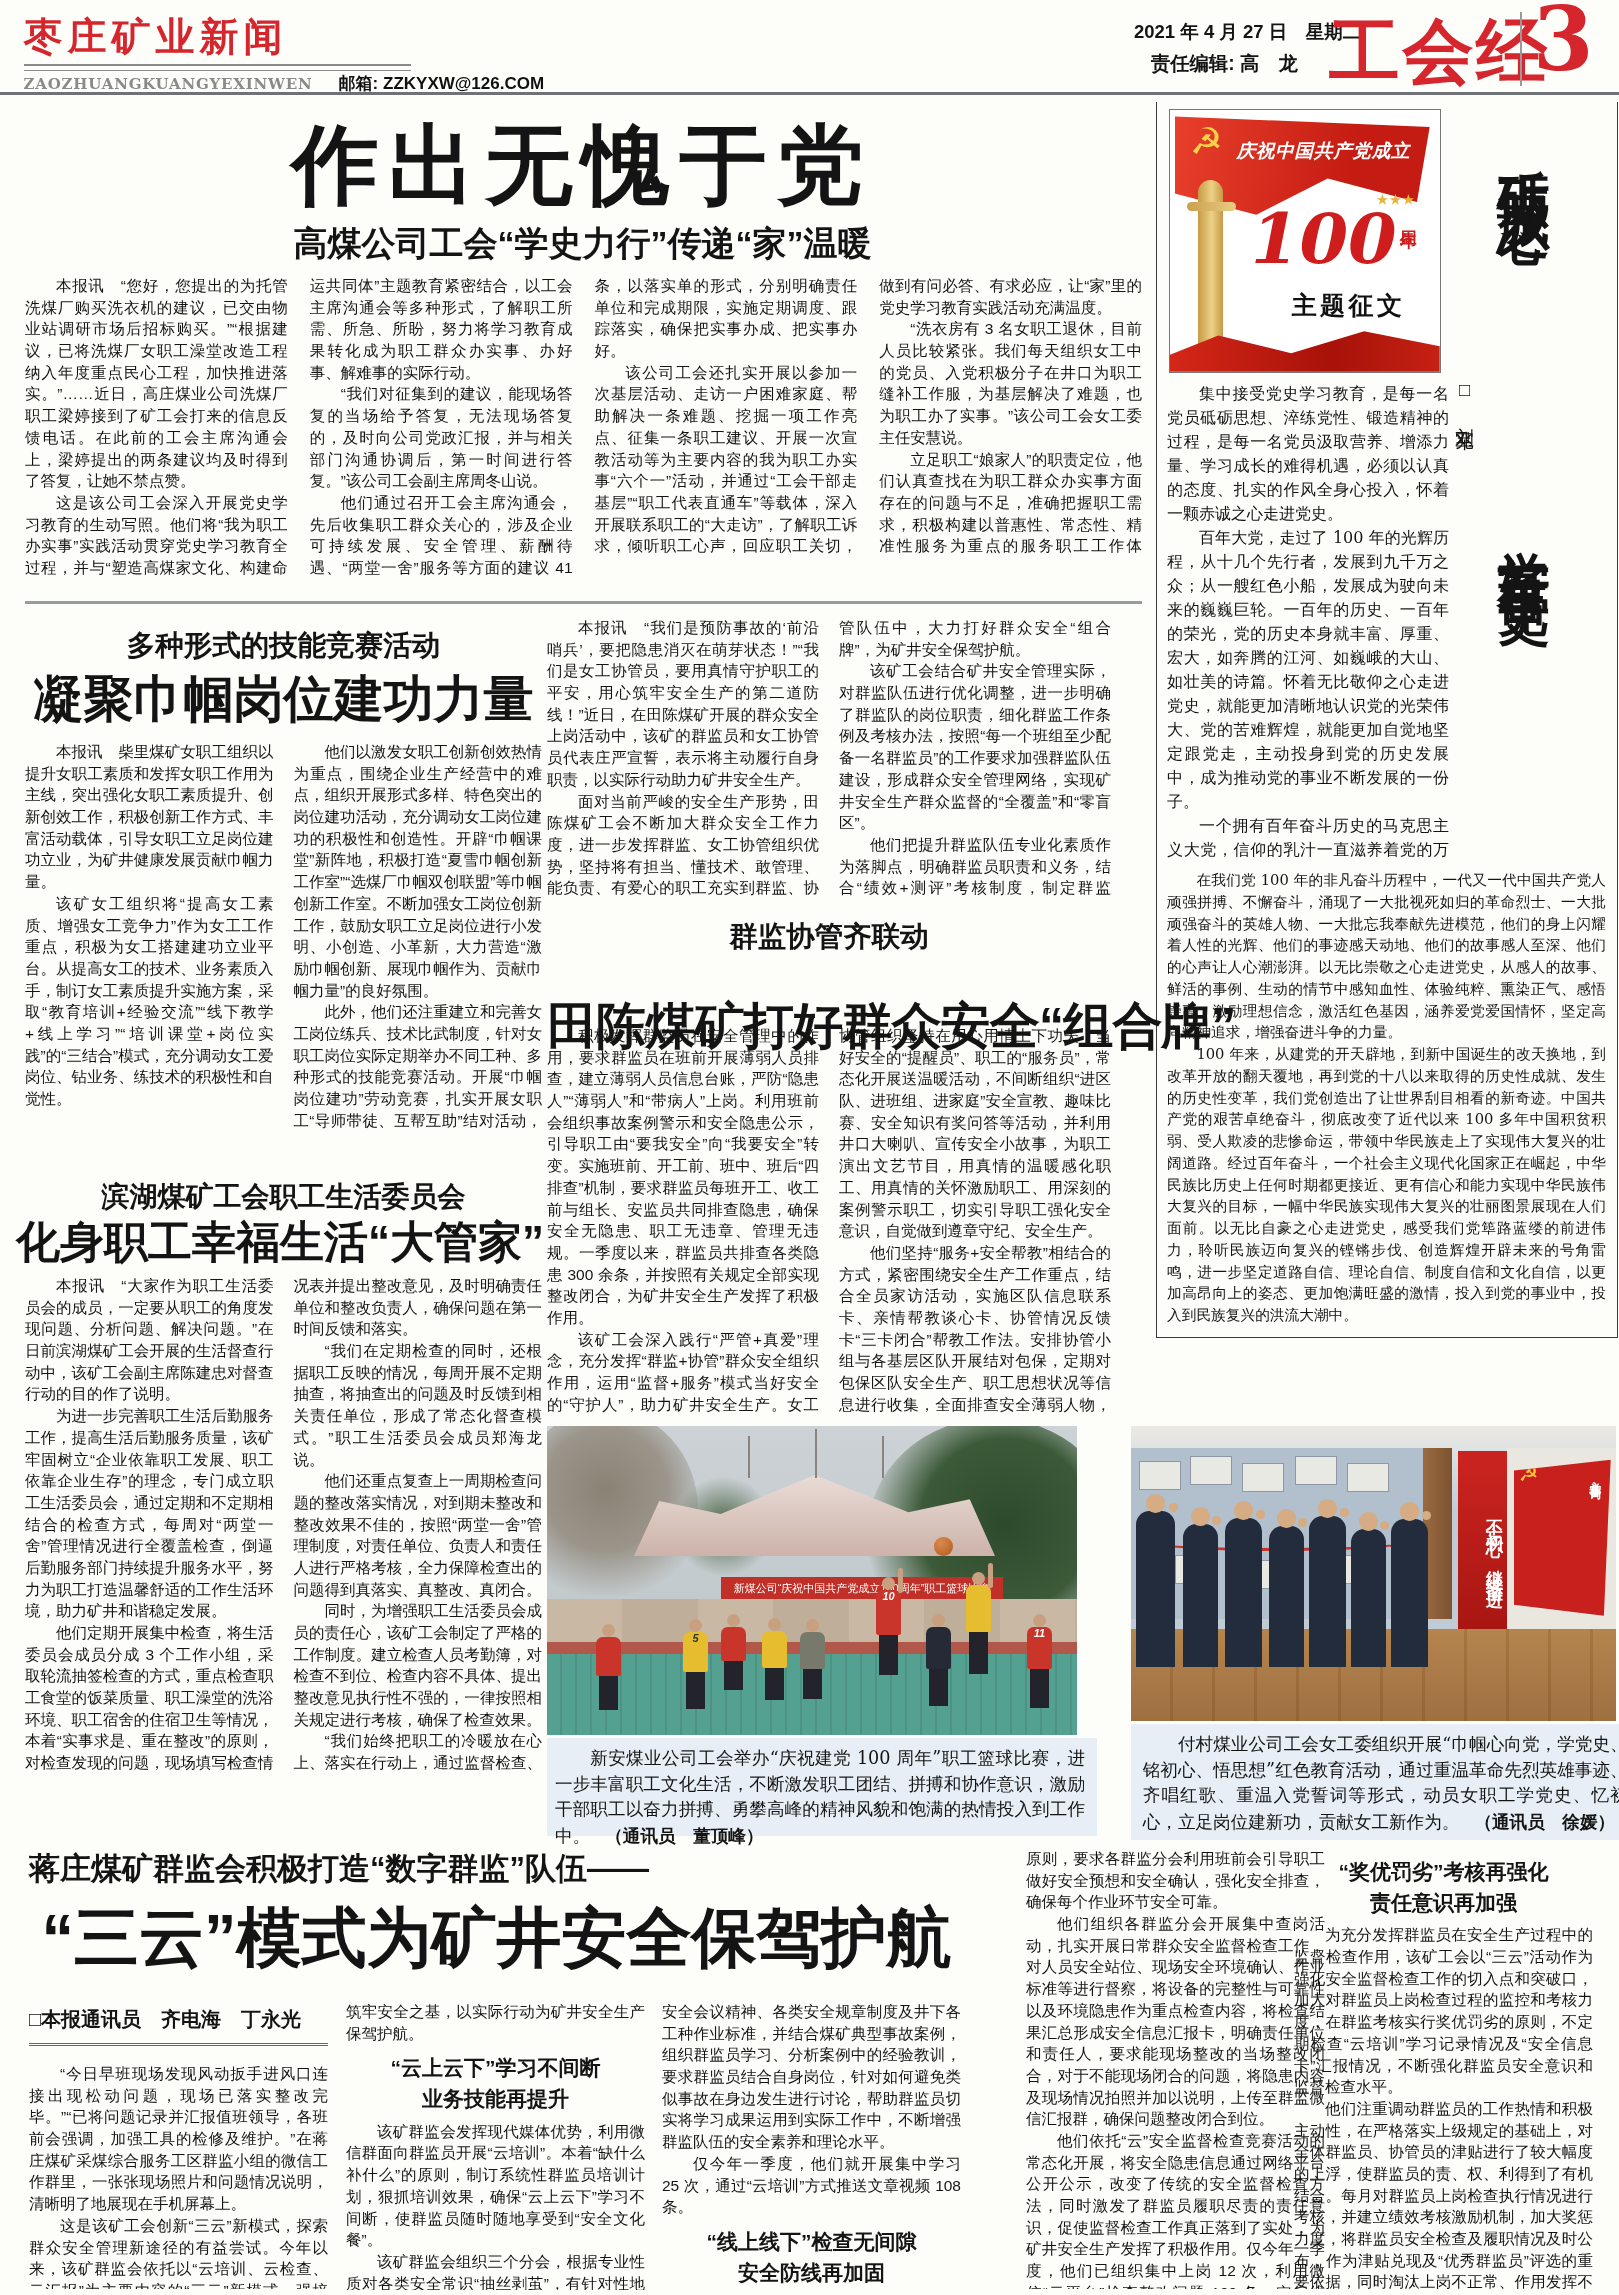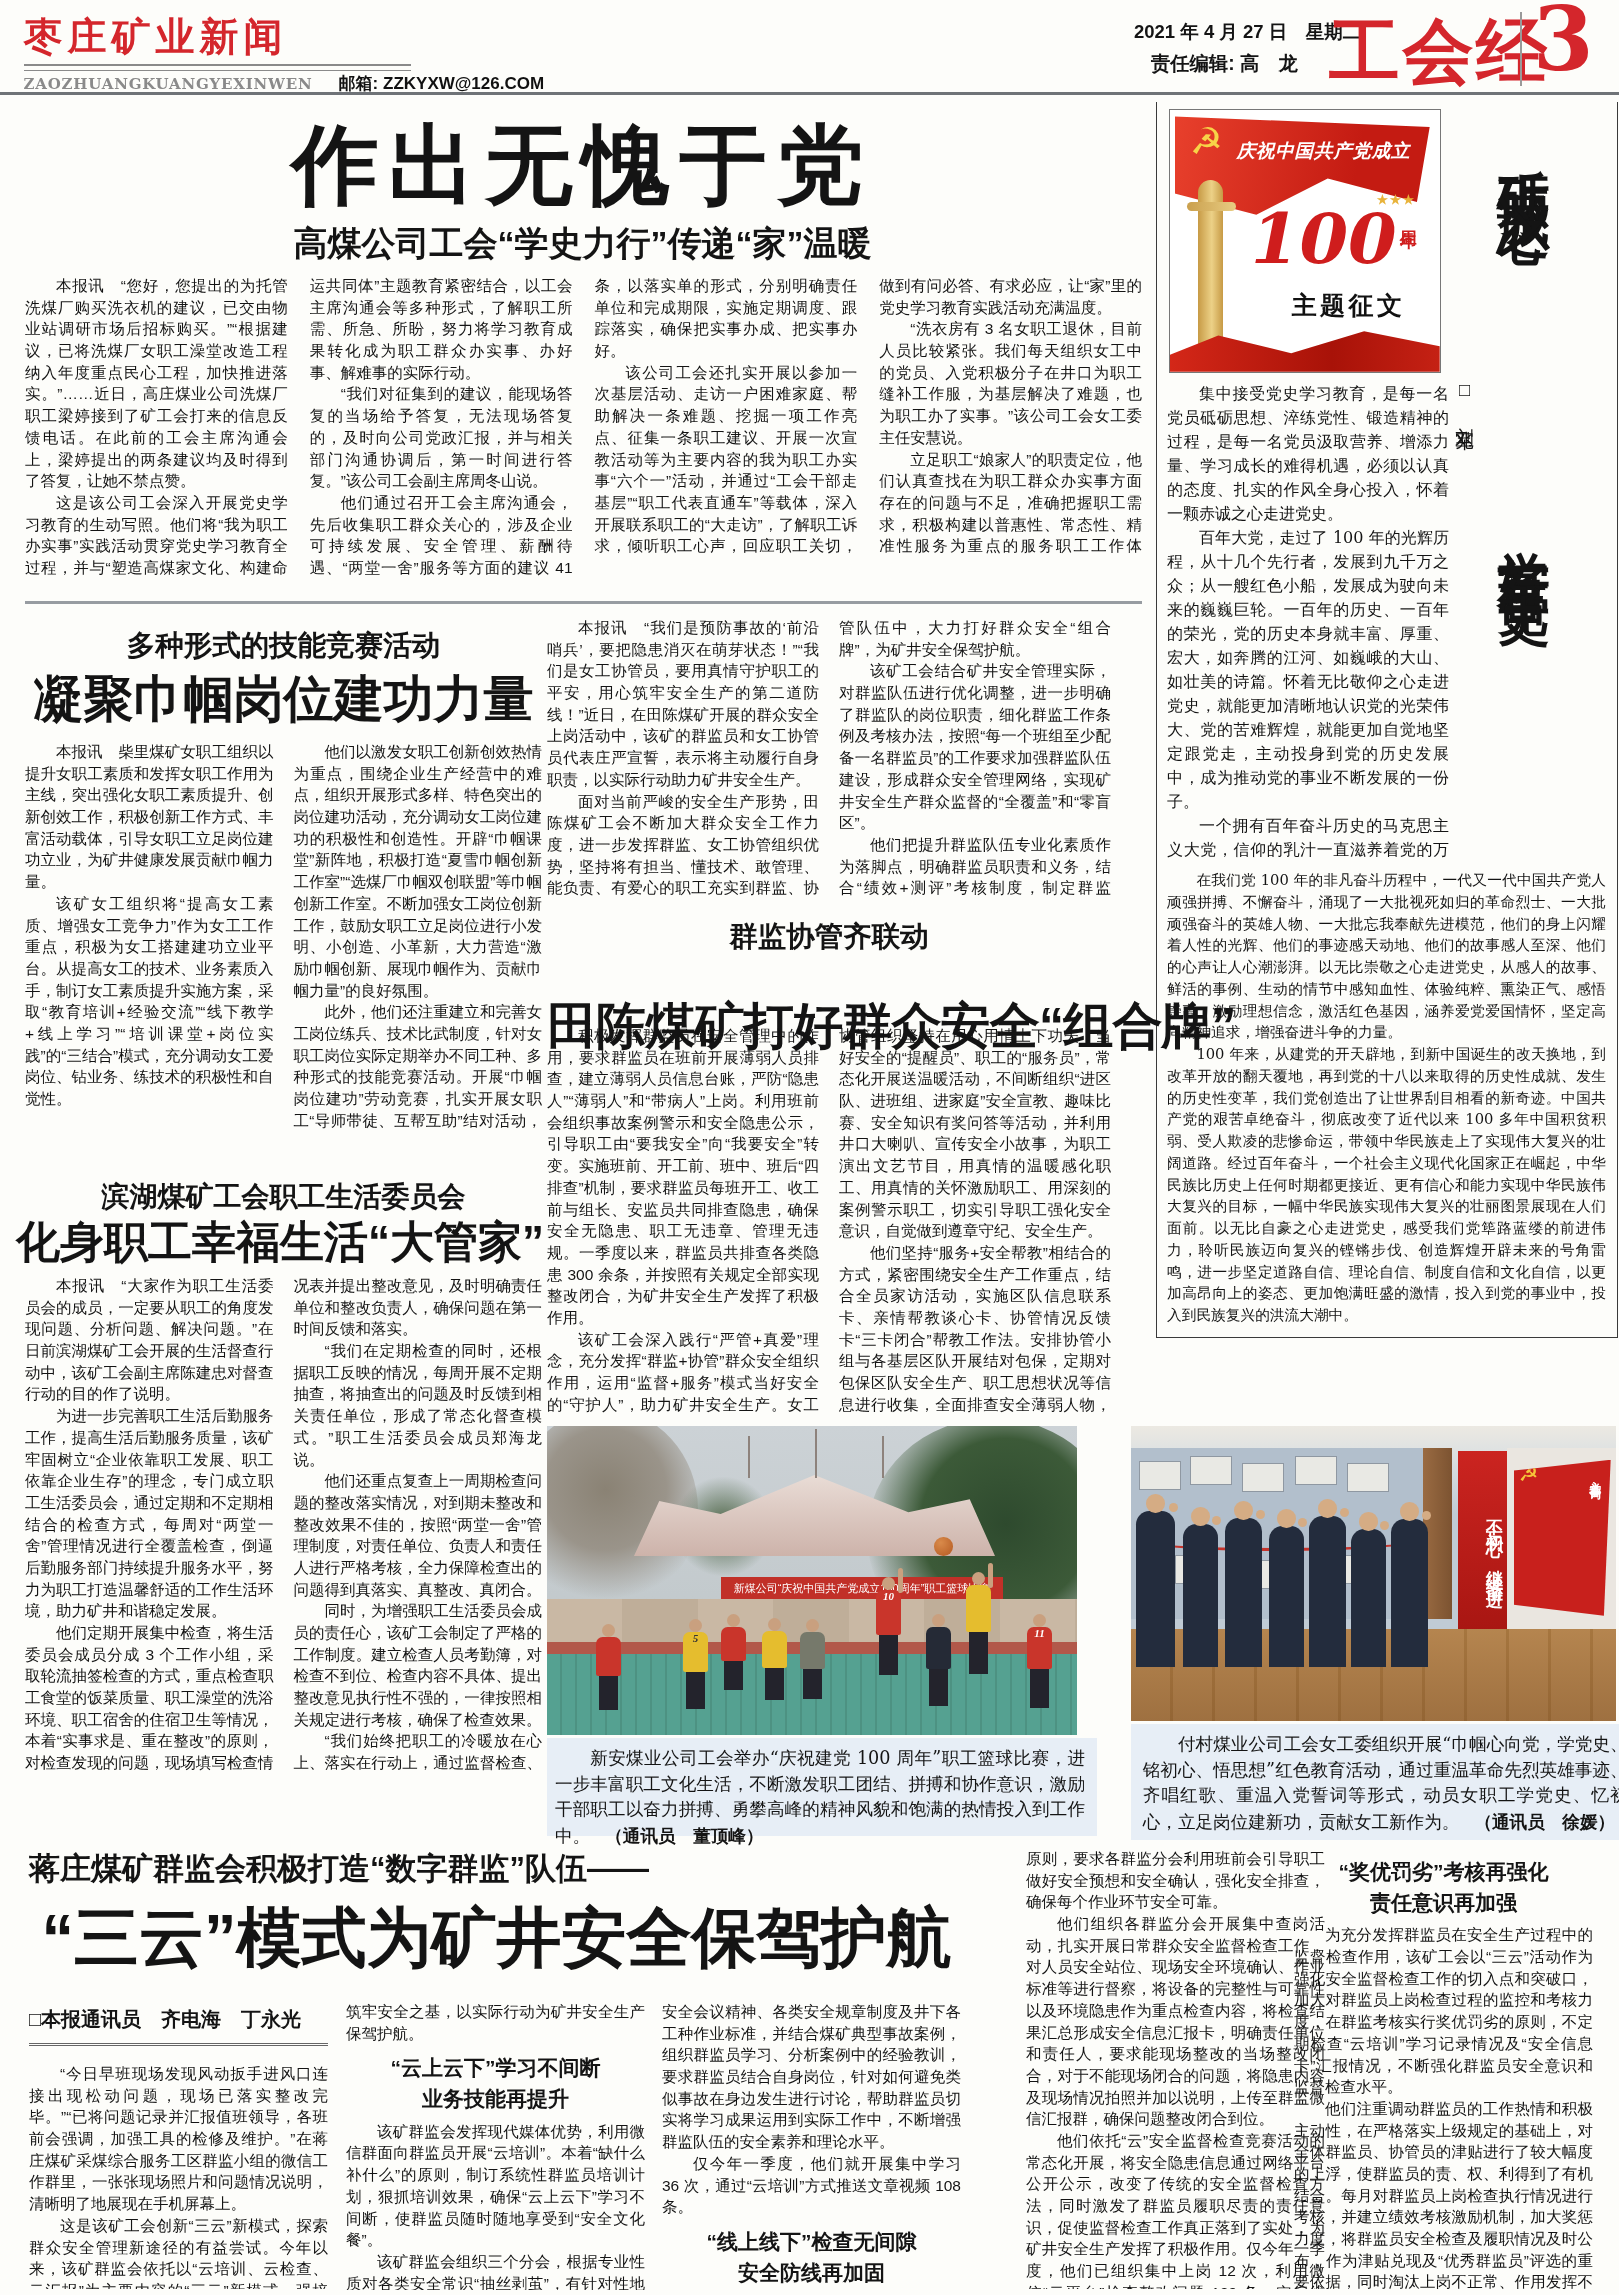--- a/index.html
+++ b/index.html
@@ -107,21 +107,21 @@
       color:#fff;font-size:11px;line-height:22px;text-align:center;overflow:hidden;white-space:nowrap;}
   #p1-wall{position:absolute;left:0;top:173px;width:530px;height:47px;
       background:repeating-linear-gradient(90deg,#c9b8a4 0 75px,#bfae99 75px 151px);}
   #p1-rededge{position:absolute;left:0;top:216px;width:530px;height:13.4px;background:#b2584a;}
   #p1-court{position:absolute;left:0;top:228px;width:530px;height:81px;
       background:repeating-linear-gradient(90deg,#55a191 0 13.4px,#4d9282 13.4px 15px);}
   .player{position:absolute;}
   .player .head{position:absolute;left:50%;top:-13.4px;margin-left:-6.7px;width:13.4px;height:13.4px;
       border-radius:50%;background:#c9a07f;}
   .player .torso{display:block;width:25px;border-radius:6.7px 6.7px 2.5px 2.5px;color:#fff;
-      font-weight:700;font-size:11px;text-align:center;font-family:Liberation Serif, serif;}
+      font-weight:700;font-size:11px;text-align:center;}
   .player .legs{display:block;width:18.5px;margin:0 auto;background:#23232c;}
   .player .arm{position:absolute;width:5px;height:25px;border-radius:2.5px;background:#c9a07f;top:-22px;right:-1.7px;}
   .t-red{background:#c9352b;} .t-yellow{background:#e5bd2e;color:#333!important;}
   .t-camo{background:#76796b;} .t-suit{background:#252a36;}
   .ball{position:absolute;width:18.5px;height:18.5px;border-radius:50%;
       background:radial-gradient(circle at 35% 30%,#d98a4a,#b45a22);}
   #photo2{position:absolute;left:1131px;top:1426px;width:485px;height:295px;overflow:hidden;
       background:linear-gradient(#ece9e2 0%,#dfe2e2 8%,#c0cbd5 30%);}
   #photo2-caption{left:1131px;top:1724px;width:485px;height:99px;}
   #p2-wall{position:absolute;left:0;top:22px;width:292px;height:171px;background:#b2bfcc;}
@@ -386,21 +386,21 @@
     </div>
   <div id="jz-col2" class="news jzcol">
       <p class="p-cont">筑牢安全之基，以实际行动为矿井安全生产保驾护航。</p>
       <p class="p-subhead">“云上云下”学习不间断</p>
       <p class="p-subhead">业务技能再提升</p>
       <p>该矿群监会发挥现代媒体优势，利用微信群面向群监员开展“云培训”。本着“缺什么补什么”的原则，制订系统性群监员培训计划，狠抓培训效果，确保“云上云下”学习不间断，使群监员随时随地享受到“安全文化餐”。</p>
       <p>该矿群监会组织三个分会，根据专业性质对各类安全常识“抽丝剥茧”，有针对性地定期组织群监员开展集中学习活动，适时转发上级</p>
     </div>
   <div id="jz-col3" class="news jzcol">
       <p class="p-cont">安全会议精神、各类安全规章制度及井下各工种作业标准，并结合煤矿典型事故案例，组织群监员学习、分析案例中的经验教训，要求群监员结合自身岗位，针对如何避免类似事故在身边发生进行讨论，帮助群监员切实将学习成果运用到实际工作中，不断增强群监队伍的安全素养和理论水平。</p>
-      <p>仅今年一季度，他们就开展集中学习 36 次，通过“云培训”方式推送文章视频 108 条。</p>
+      <p>仅今年一季度，他们就开展集中学习 25 次，通过“云培训”方式推送文章视频 108 条。</p>
       <p class="p-subhead">“线上线下”检查无间隙</p>
       <p class="p-subhead">安全防线再加固</p>
     </div>
   <div id="jz-col4" class="news jzcol">
       <p class="p-cont">原则，要求各群监分会利用班前会引导职工做好安全预想和安全确认，强化安全排查，确保每个作业环节安全可靠。</p>
       <p>他们组织各群监分会开展集中查岗活动，扎实开展日常群众安全监督检查工作，对人员安全站位、现场安全环境确认、作业标准等进行督察，将设备的完整性与可靠性以及环境隐患作为重点检查内容，将检查结果汇总形成安全信息汇报卡，明确责任单位和责任人，要求能现场整改的当场整改闭合，对于不能现场闭合的问题，将隐患内容及现场情况拍照并加以说明，上传至群监微信汇报群，确保问题整改闭合到位。</p>
       <p>他们依托“云”安全监督检查竞赛活动的常态化开展，将安全隐患信息通过网络平台公开公示，改变了传统的安全监督检查方法，同时激发了群监员履职尽责的责任意识，促使监督检查工作真正落到了实处，为矿井安全生产发挥了积极作用。仅今年一季度，他们已组织集中上岗 12 次，利用微信“云平台”检查整改问题 139 条，实行线上“云汇报”102 次，并针对具体问题按照有关规定进行了闭合整改和处理处罚。</p>
     </div>
   <div id="jz-col5" class="news jzcol">
       <p class="p-subhead">“奖优罚劣”考核再强化</p>

